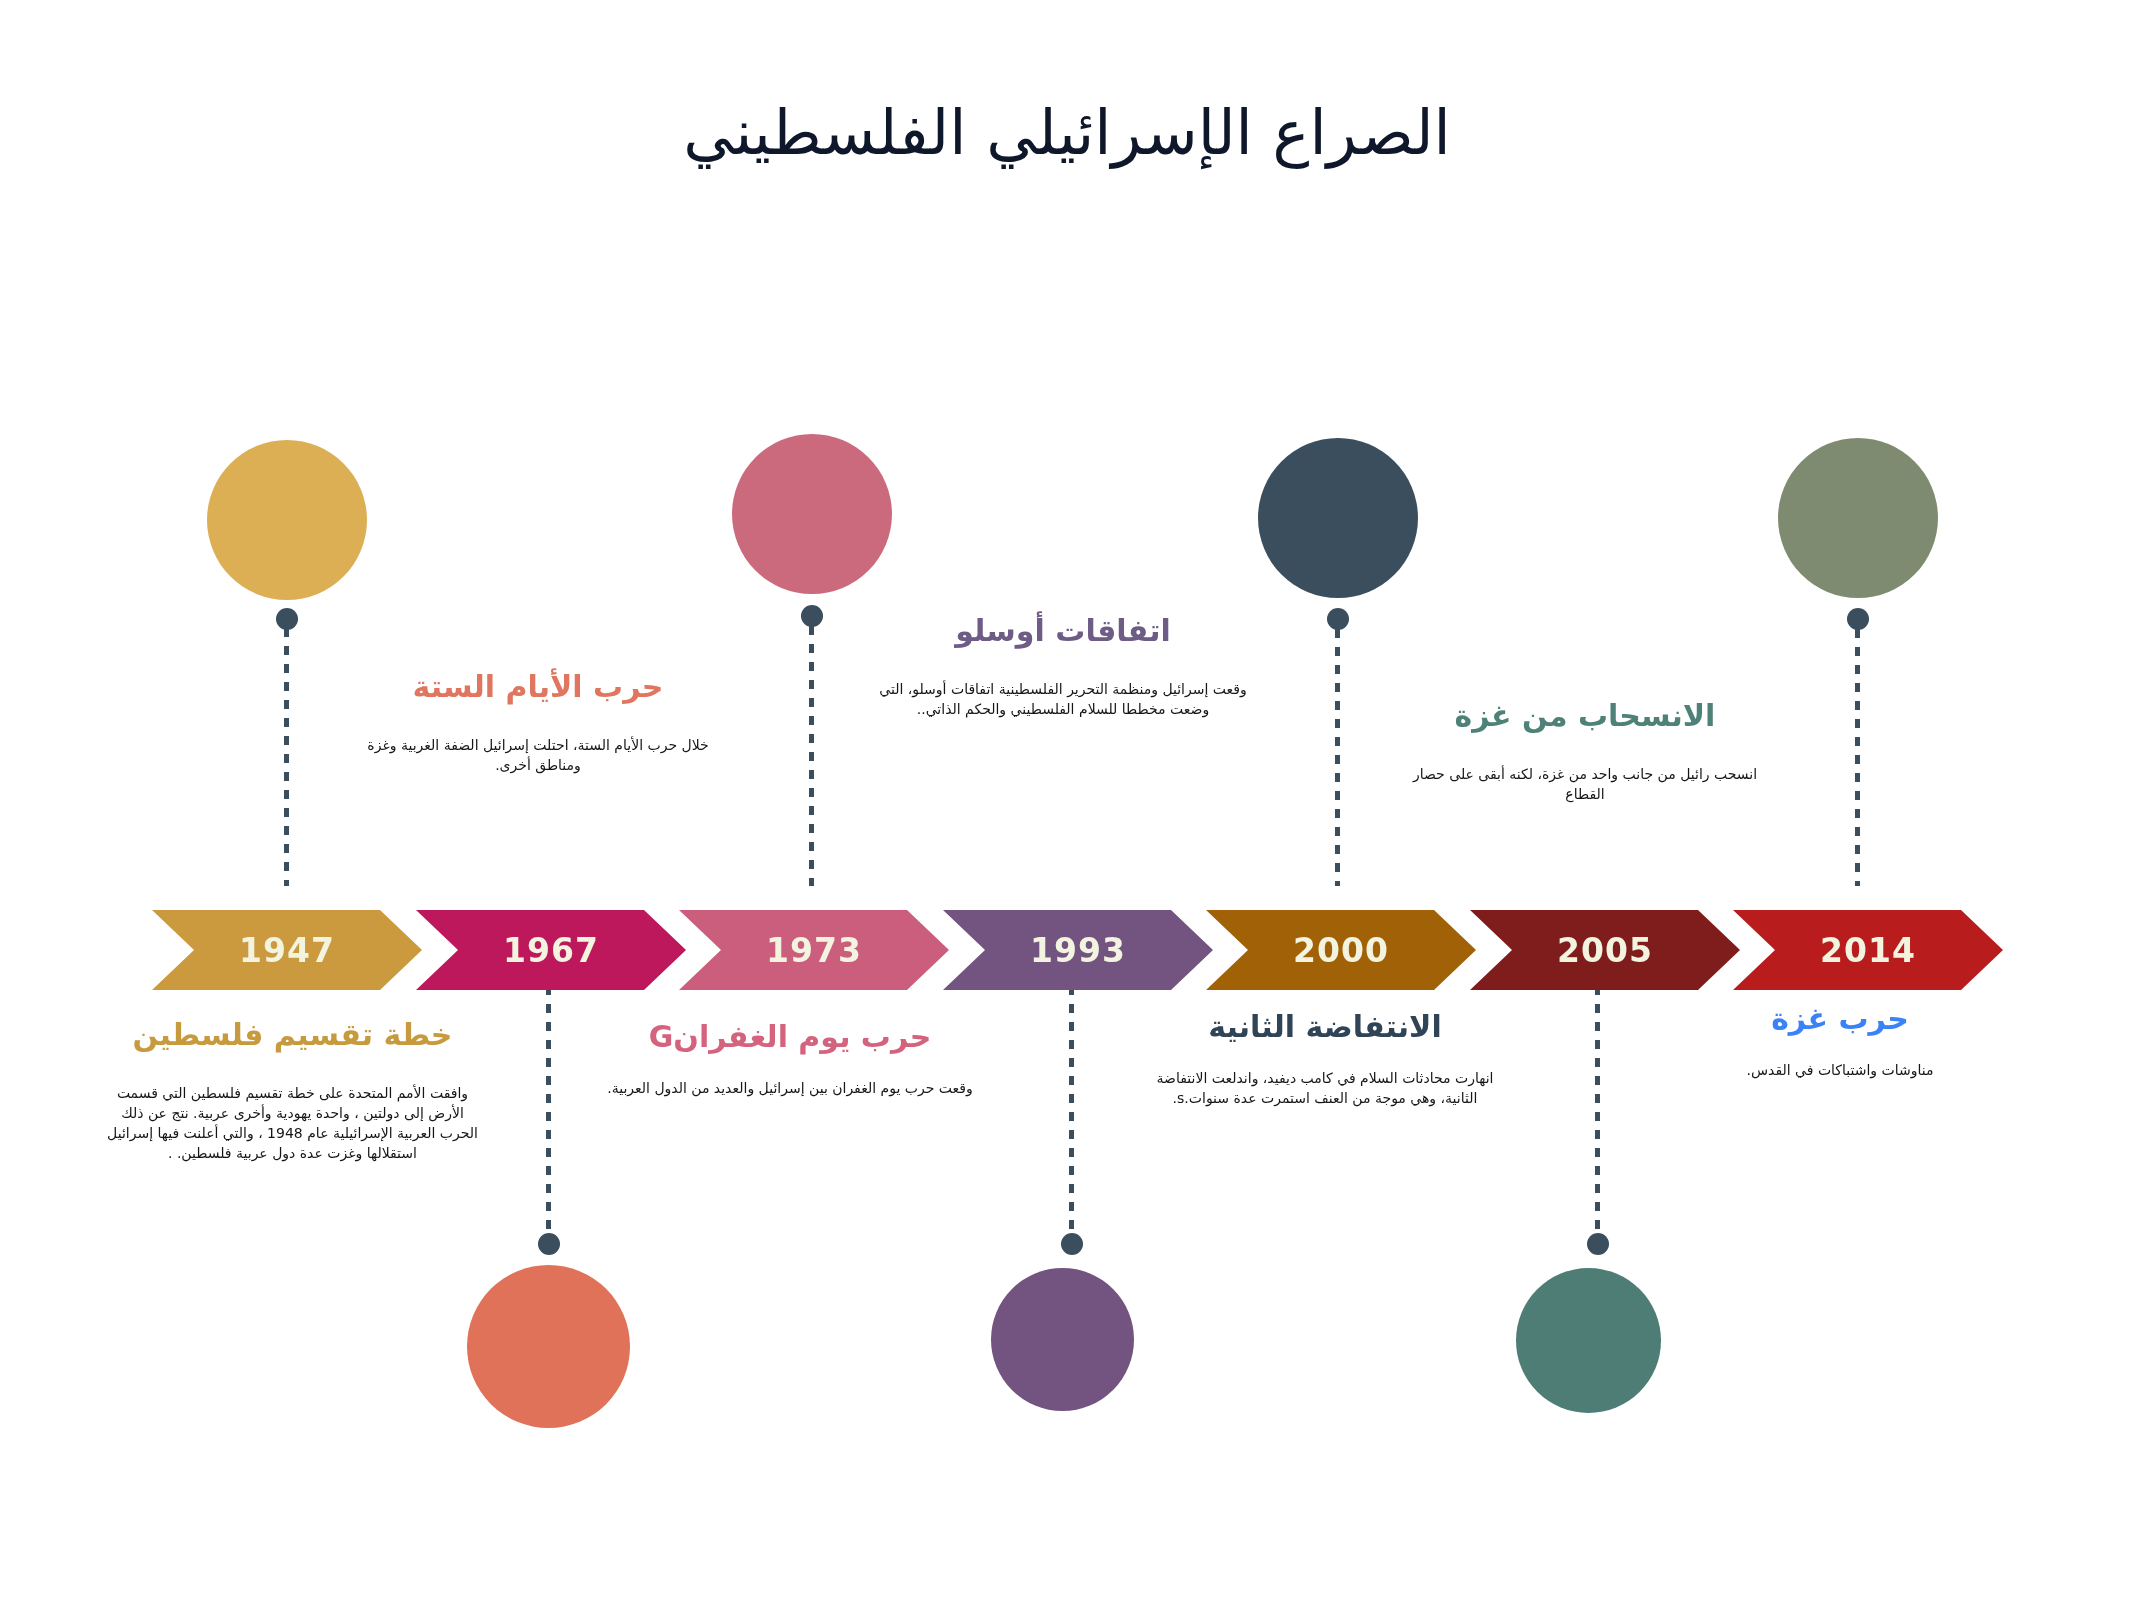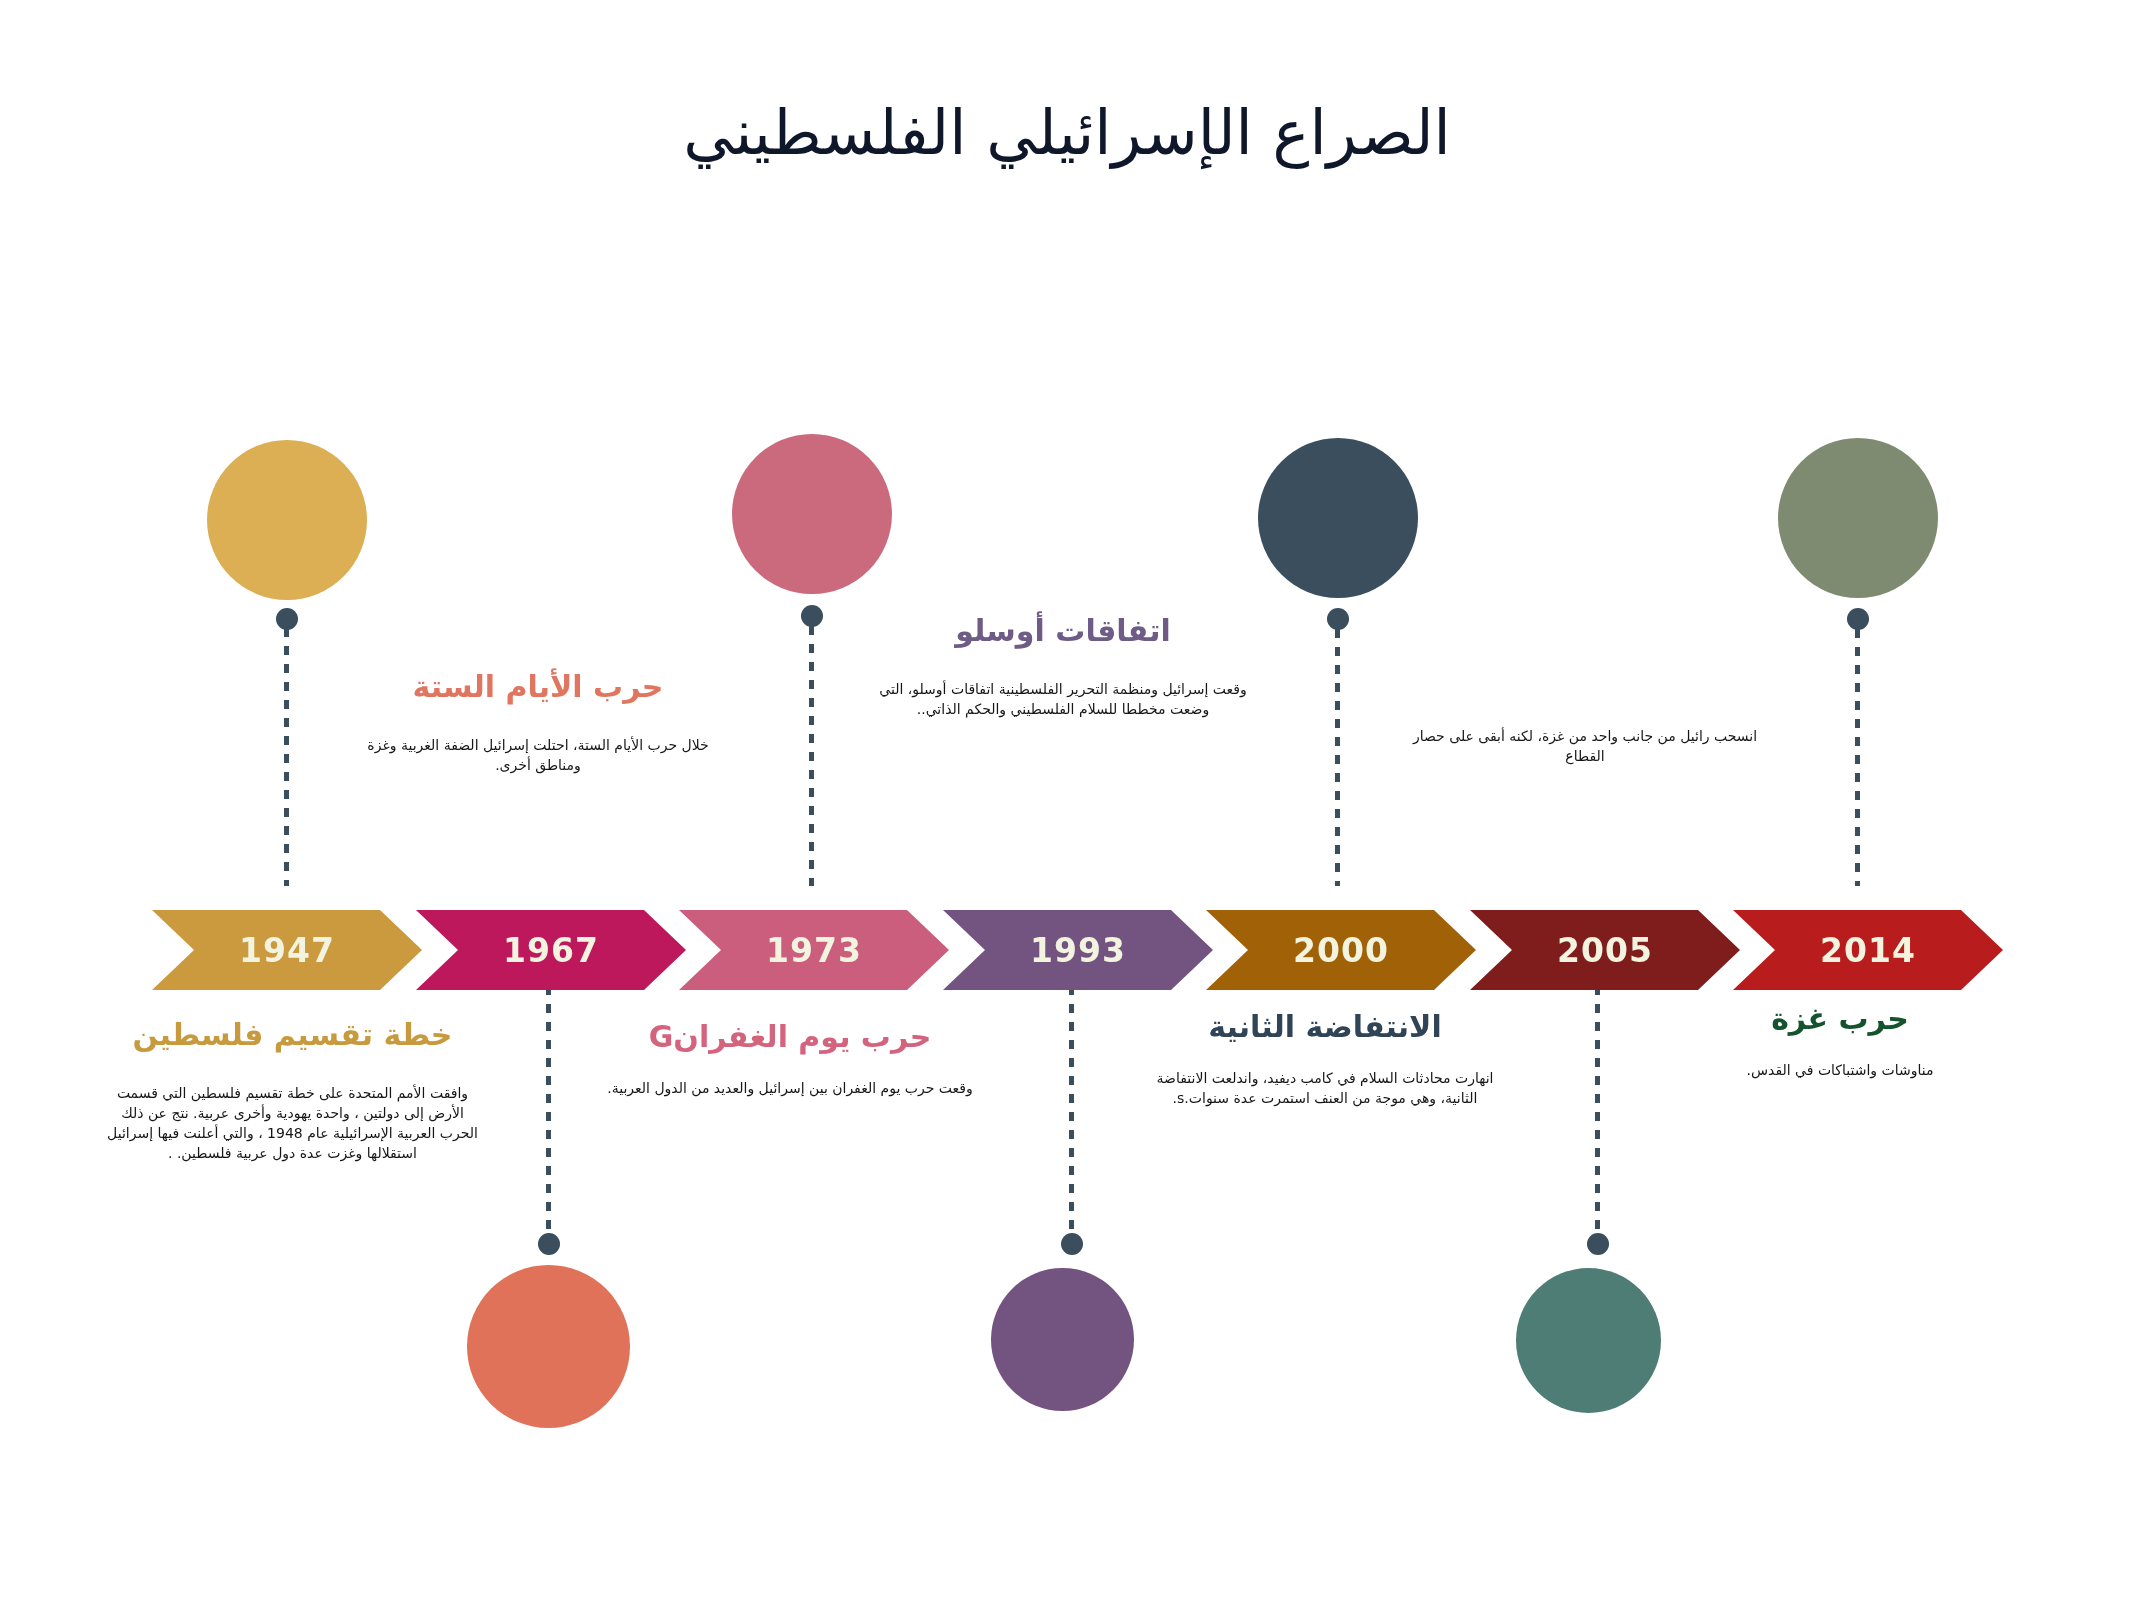--- a/index.html
+++ b/index.html
@@ -145,36 +145,37 @@
     <h3 style="color:#E0765F;">حرب الأيام الستة</h3>
     <p>خلال حرب الأيام الستة، احتلت إسرائيل الضفة الغربية وغزة ومناطق أخرى.</p>
   </div>
 
   <div class="block" style="left:878px;top:612px;width:370px;">
     <h3 style="color:#6E5B86;">اتفاقات أوسلو</h3>
     <p>وقعت إسرائيل ومنظمة التحرير الفلسطينية اتفاقات أوسلو، التي وضعت مخططا للسلام الفلسطيني والحكم الذاتي..</p>
   </div>
 
   <div class="block" style="left:1400px;top:697px;width:370px;">
+    <h3 style="color:#4E8279;">الانسحاب من غزة</h3>
     <p>انسحب رائيل من جانب واحد من غزة، لكنه أبقى على حصار القطاع</p>
   </div>
 
   <div class="block" style="left:100px;top:1016px;width:385px;">
     <h3 style="color:#C79A3E;">خطة تقسيم فلسطين</h3>
     <p>وافقت الأمم المتحدة على خطة تقسيم فلسطين التي قسمت الأرض إلى دولتين ، واحدة يهودية وأخرى عربية. نتج عن ذلك الحرب العربية الإسرائيلية عام 1948 ، والتي أعلنت فيها إسرائيل استقلالها وغزت عدة دول عربية فلسطين. .</p>
   </div>
 
   <div class="block tight" style="left:605px;top:1018px;width:370px;">
     <h3 style="color:#D4637E;">حرب يوم الغفرانG</h3>
     <p>وقعت حرب يوم الغفران بين إسرائيل والعديد من الدول العربية.</p>
   </div>
 
   <div class="block tight" style="left:1145px;top:1008px;width:360px;">
     <h3 style="color:#2F4456;">الانتفاضة الثانية</h3>
     <p>انهارت محادثات السلام في كامب ديفيد، واندلعت الانتفاضة الثانية، وهي موجة من العنف استمرت عدة سنوات.s.</p>
   </div>
 
   <div class="block tight" style="left:1660px;top:1000px;width:360px;">
-    <h3 style="color:#14532d;">حرب غزة</h3>
+    <h3 style="color:#3b82f6;">حرب غزة</h3>
     <p>مناوشات واشتباكات في القدس.</p>
   </div>
 
 </div>
 
 </body></html>

